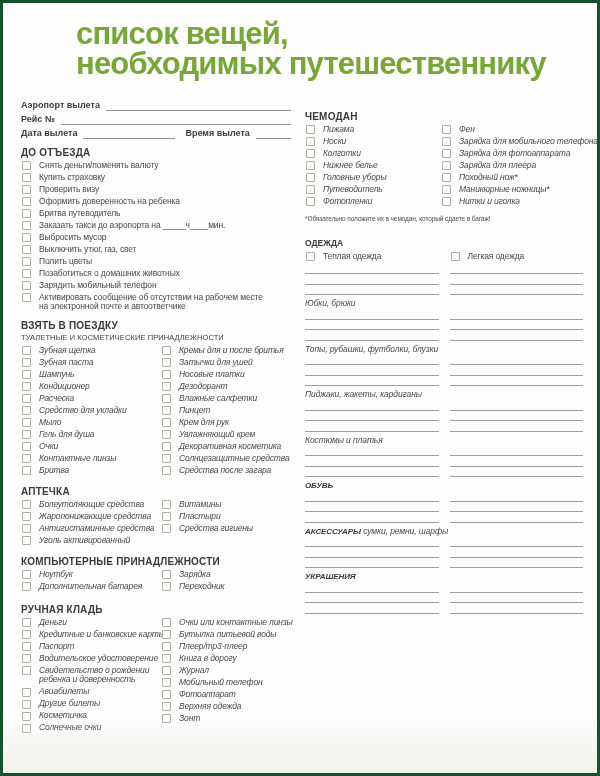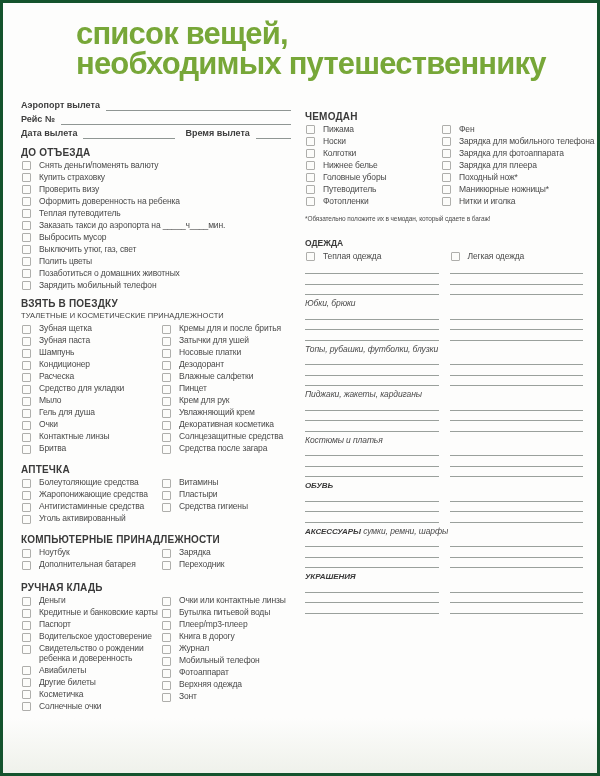--- a/index.html
+++ b/index.html
@@ -28,21 +28,21 @@
 
   
   .section{margin-top:8px;}
   .sec-header{font-size:10px;font-weight:bold;color:#3a3a3a;letter-spacing:0.2px;margin-bottom:3px;}
   .sub-header{font-size:7.5px;font-weight:normal;color:#3e3e3e;letter-spacing:0.1px;margin:-1px 0 4px 0;}
   .check-item{display:flex;align-items:flex-start;margin-bottom:2.5px;}
   .checkbox{width:7px;height:7px;flex:none;border:1px solid #aeaeab;border-radius:1px;
     background:#fcfcfa;margin:0.5px 8px 0 1px;}
   .check-label{font-size:8.5px;line-height:9.5px;letter-spacing:-0.15px;white-space:pre;color:#4a4a4a;}
   .two-col{display:flex;}
-  .tc{flex:1;min-width:0;}
+  .tc{flex:1;min-width:0;font-style:italic;}
   .tc.w140{flex:none;width:140px;}
   .tc.w136{flex:none;width:136px;}
   .footnote{font-size:6.5px;color:#4d4d4d;margin-top:6px;letter-spacing:-0.1px;}
 
   
   .clothes-header{font-size:8.5px;font-weight:bold;color:#3a3a3a;margin-bottom:4px;}
   .ruled-cols{display:flex;}
   .ruled-col{flex:1;min-width:0;}
   .ruled-col + .ruled-col{margin-left:11px;}
   .ruled-line{height:9.5px;border-bottom:1px solid #9aa09c;}
@@ -97,21 +97,21 @@
             <div class="check-item">
               <span class="checkbox"></span>
               <span class="check-label">Проверить визу</span>
             </div>
             <div class="check-item">
               <span class="checkbox"></span>
               <span class="check-label">Оформить доверенность на ребенка</span>
             </div>
             <div class="check-item">
               <span class="checkbox"></span>
-              <span class="check-label">Теплая путеводитель</span>
+              <span class="check-label">Бритва путеводитель</span>
             </div>
             <div class="check-item">
               <span class="checkbox"></span>
               <span class="check-label">Заказать такси до аэропорта на _____ч____мин.</span>
             </div>
             <div class="check-item">
               <span class="checkbox"></span>
               <span class="check-label">Выбросить мусор</span>
             </div>
             <div class="check-item">
@@ -122,20 +122,25 @@
               <span class="checkbox"></span>
               <span class="check-label">Полить цветы</span>
             </div>
             <div class="check-item">
               <span class="checkbox"></span>
               <span class="check-label">Позаботиться о домашних животных</span>
             </div>
             <div class="check-item">
               <span class="checkbox"></span>
               <span class="check-label">Зарядить мобильный телефон</span>
+            </div>
+            <div class="check-item">
+              <span class="checkbox"></span>
+              <span class="check-label">Активировать сообщение об отсутствии на рабочем месте
+на электронной почте и автоответчике</span>
             </div>
           </div>
       </div>
 
       <div class="section">
         <div class="sec-header">ВЗЯТЬ В ПОЕЗДКУ</div>
         <div class="sub-header">ТУАЛЕТНЫЕ И КОСМЕТИЧЕСКИЕ ПРИНАДЛЕЖНОСТИ</div>
         <div class="two-col">
           <div class="tc w140">
               <div class="check-item">

